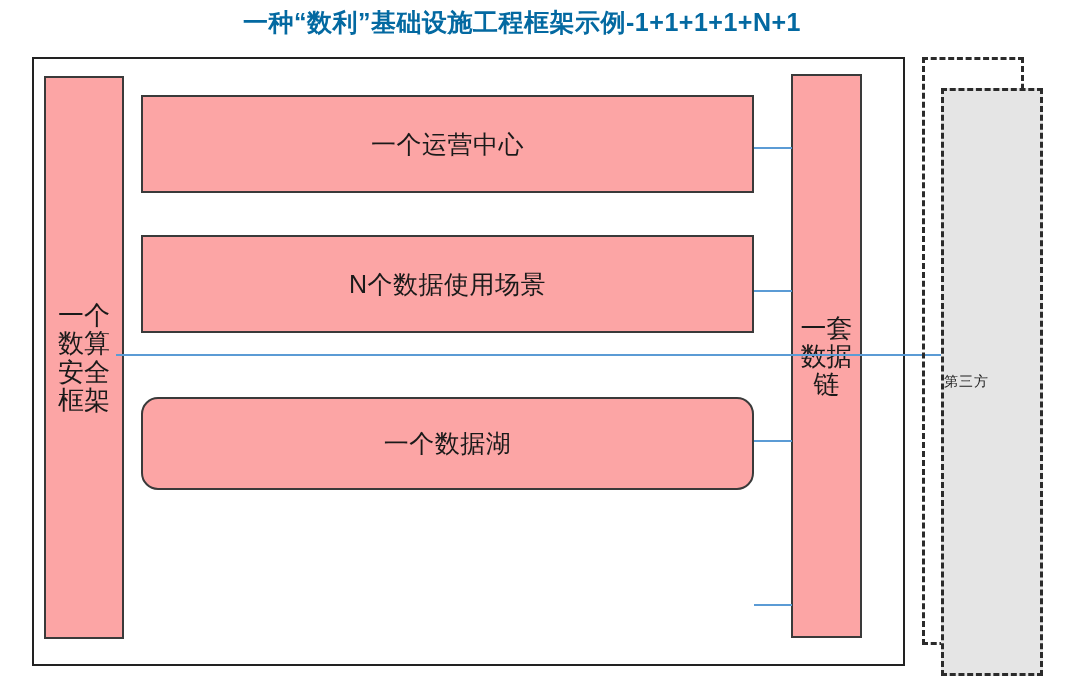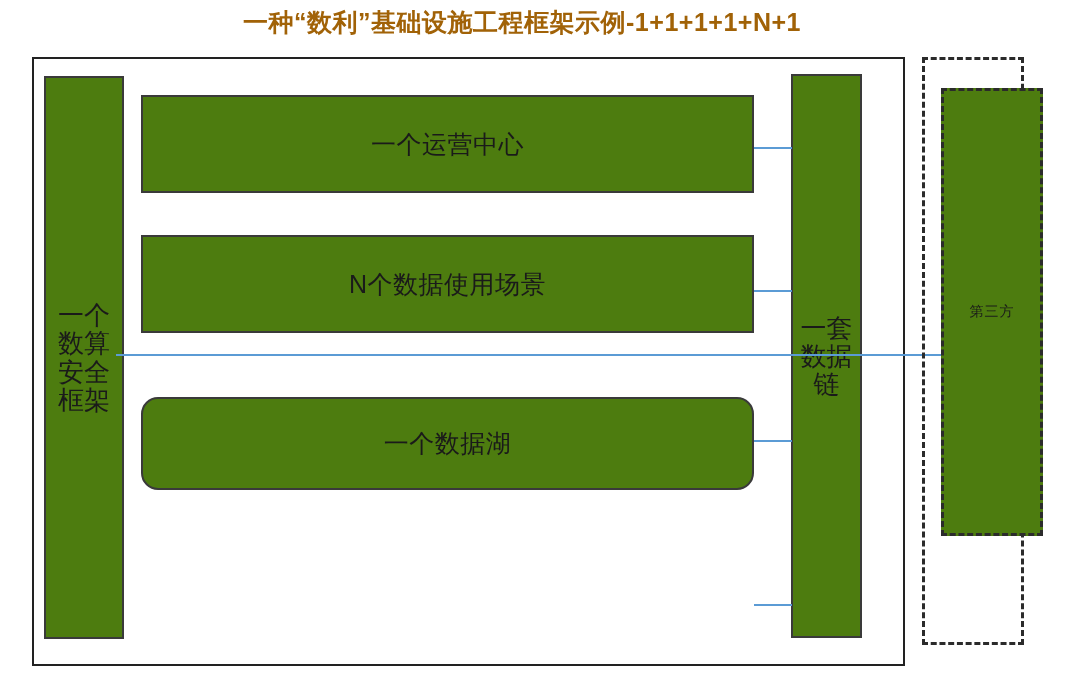--- a/index.html
+++ b/index.html
@@ -24,42 +24,42 @@
   
   .title {
     position: absolute;
     left: 0;
     top: 6px;
     width: 1044px;
     text-align: center;
     font-size: 25px;
     font-weight: bold;
     letter-spacing: 0.5px;
-    color: #a16207;
+    color: #0369a1;
     white-space: nowrap;
   }
 
   
   .outer-frame {
     position: absolute;
     left: 32px;
     top: 57px;
     width: 873px;
     height: 609px;
     border: 2.5px solid #222222;
     box-sizing: border-box;
     background: transparent;
   }
 
   
   .box {
     position: absolute;
     box-sizing: border-box;
     border: 2px solid #3a3a3a;
-    background: #4d7c0f;
+    background: #fca5a5;
     display: flex;
     align-items: center;
     justify-content: center;
   }
 
   
   .left-pillar {
     left: 44px;
     top: 76px;
     width: 80px;
@@ -120,25 +120,25 @@
   .dashed-outer {
     left: 922px;
     top: 57px;
     width: 102px;
     height: 588px;
   }
   .dashed-inner {
     left: 941px;
     top: 88px;
     width: 102px;
-    height: 448px;
-    background: #4d7c0f;
+    height: 588px;
+    background: #e5e5e5;
     display: flex;
     align-items: center;
-    justify-content: center;
+    justify-content: flex-start;
   }
   .dashed-inner .lbl {
     font-size: 14px;
     color: #1a1a1a;
     letter-spacing: 1px;
     white-space: nowrap;
   }
 </style>
 </head>
 <body>

